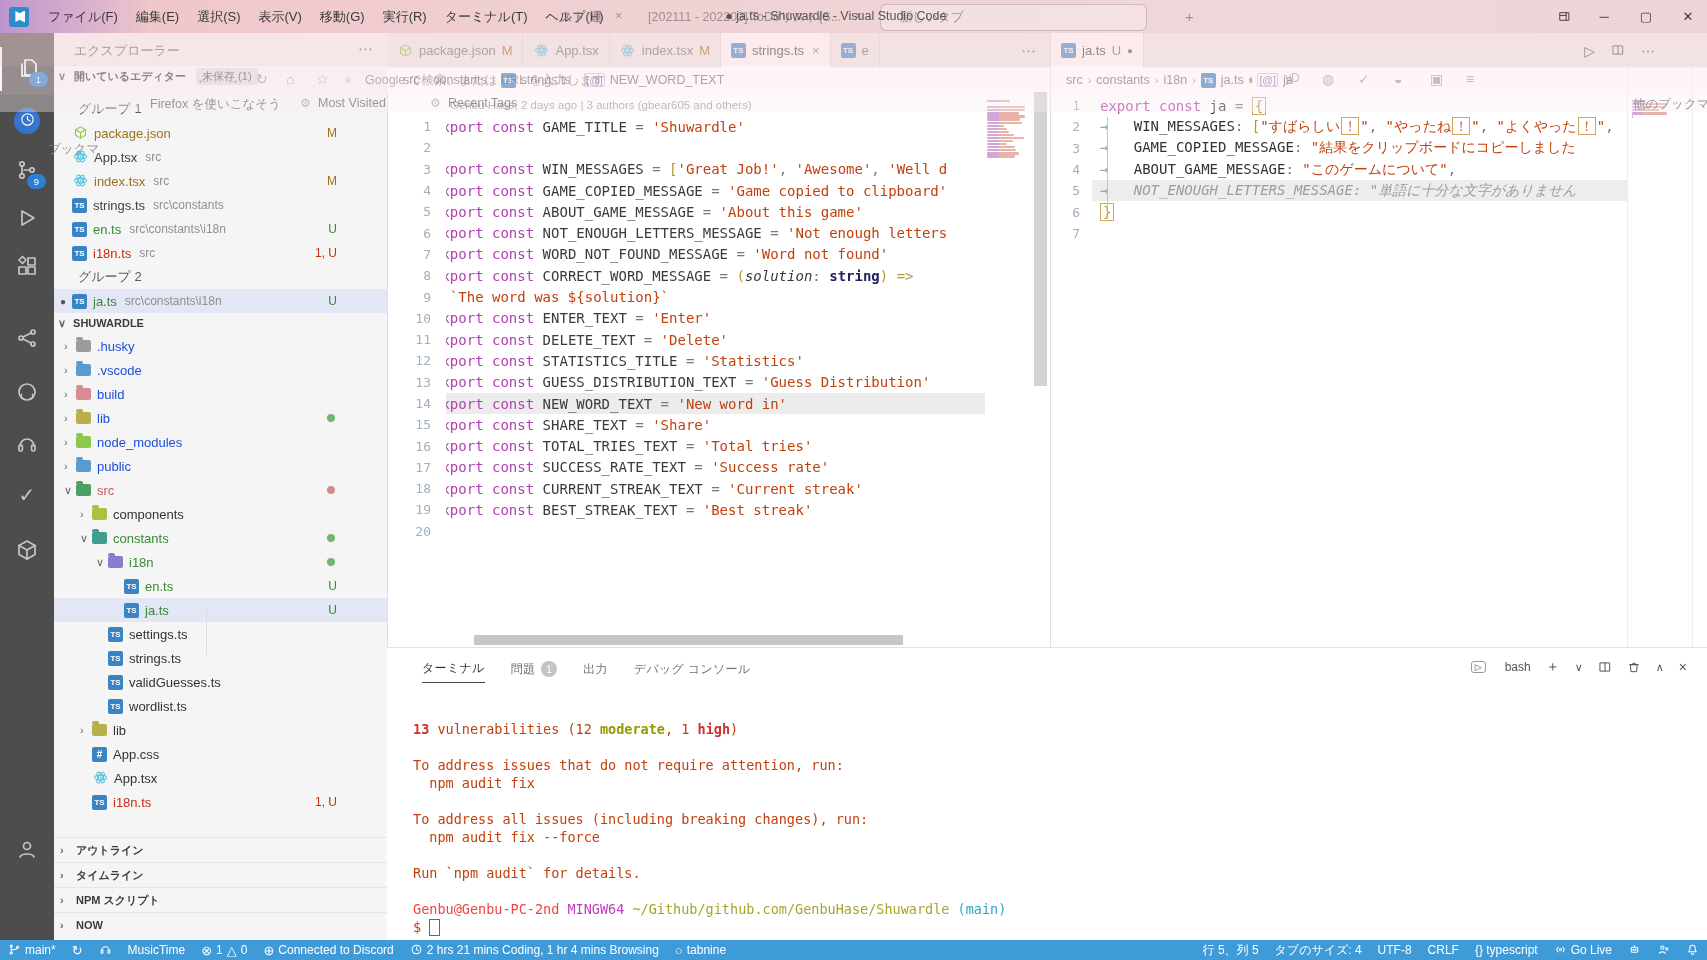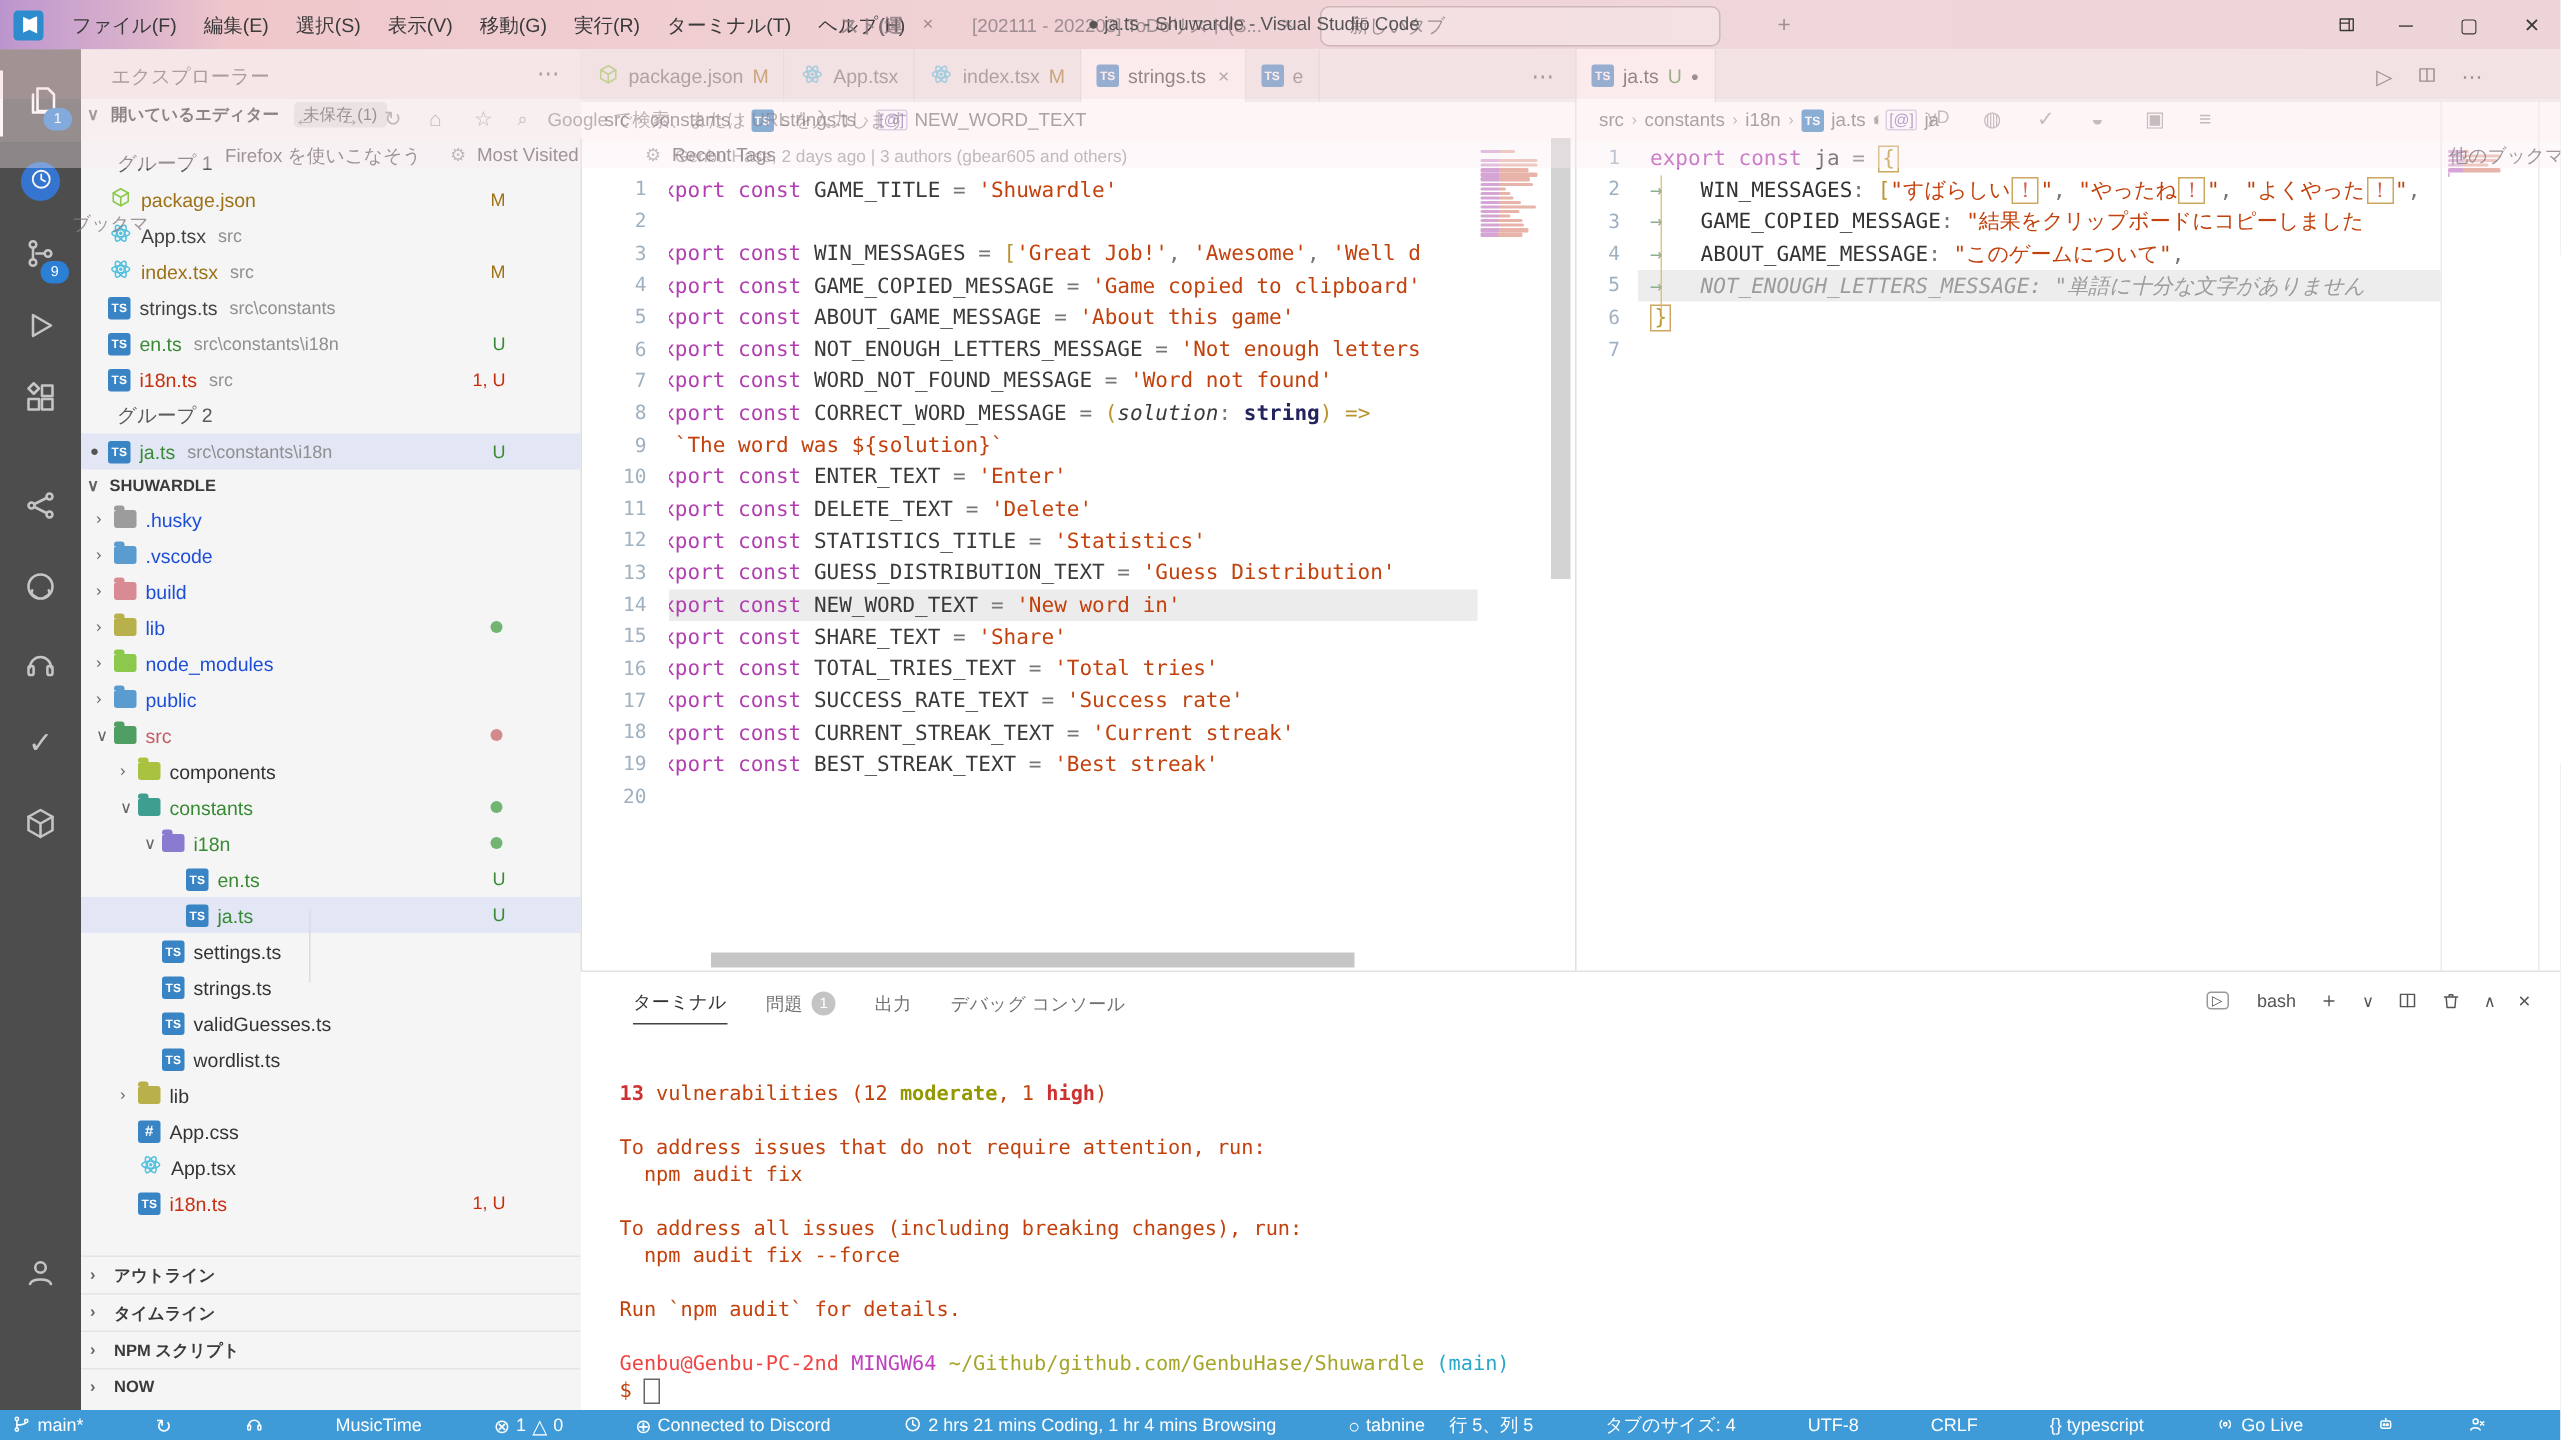--- a/index.html
+++ b/index.html
@@ -109,21 +109,21 @@
   .pbadge{background:#c4c4c4;color:#fff;border-radius:50%;width:16px;height:16px;font-size:10px;display:flex;align-items:center;justify-content:center;}
   #panel-controls{position:absolute;right:20px;top:10px;display:flex;gap:15px;align-items:center;color:#555;font-size:14px;}
   .bashbox{border:1.2px solid #999;border-radius:3px;font-size:9px;padding:0 3px;color:#555;}
   .shell-label{font-size:12px;color:#555;margin-left:4px;}
   #term{position:absolute;left:26px;top:72px;font-family:"DejaVu Sans Mono",monospace;font-size:13.5px;line-height:18px;white-space:pre;}
   .tk-tr{color:#cd3131;font-weight:bold}.tk-tw{color:#949800;font-weight:bold}.tk-td{color:#c2410c}
   .tk-tg{color:#ef4444}.tk-tm{color:#bf3fbf}.tk-tol{color:#a5a52a}.tk-tc{color:#29a8c9}
   .tk-cur{display:inline-block;width:9px;height:15px;border:1.3px solid #666;vertical-align:-2px;}
   
   #statusbar{left:0;top:940px;width:1707px;height:20px;background:#3f9bd8;color:#fff;display:flex;align-items:center;justify-content:space-between;font-size:12px;z-index:70;}
-  .sb-side{display:flex;align-items:center;height:20px;gap:32px;}
+  .sb-side{display:flex;align-items:center;height:20px;}
   .sb-item{display:flex;align-items:center;gap:4px;padding:0 8px;white-space:nowrap;}
   .sb-item .ic{stroke-width:1.9;}
   .txticon{font-size:12.5px;line-height:1;}
   #indent-guide-i18n{left:152px;top:574px;width:1px;height:48px;background:#dcdcdc;}
 </style>
 </head>
 <body>
 
 <svg width="0" height="0" style="position:absolute">
   <symbol id="i-files" viewBox="0 0 24 24">

